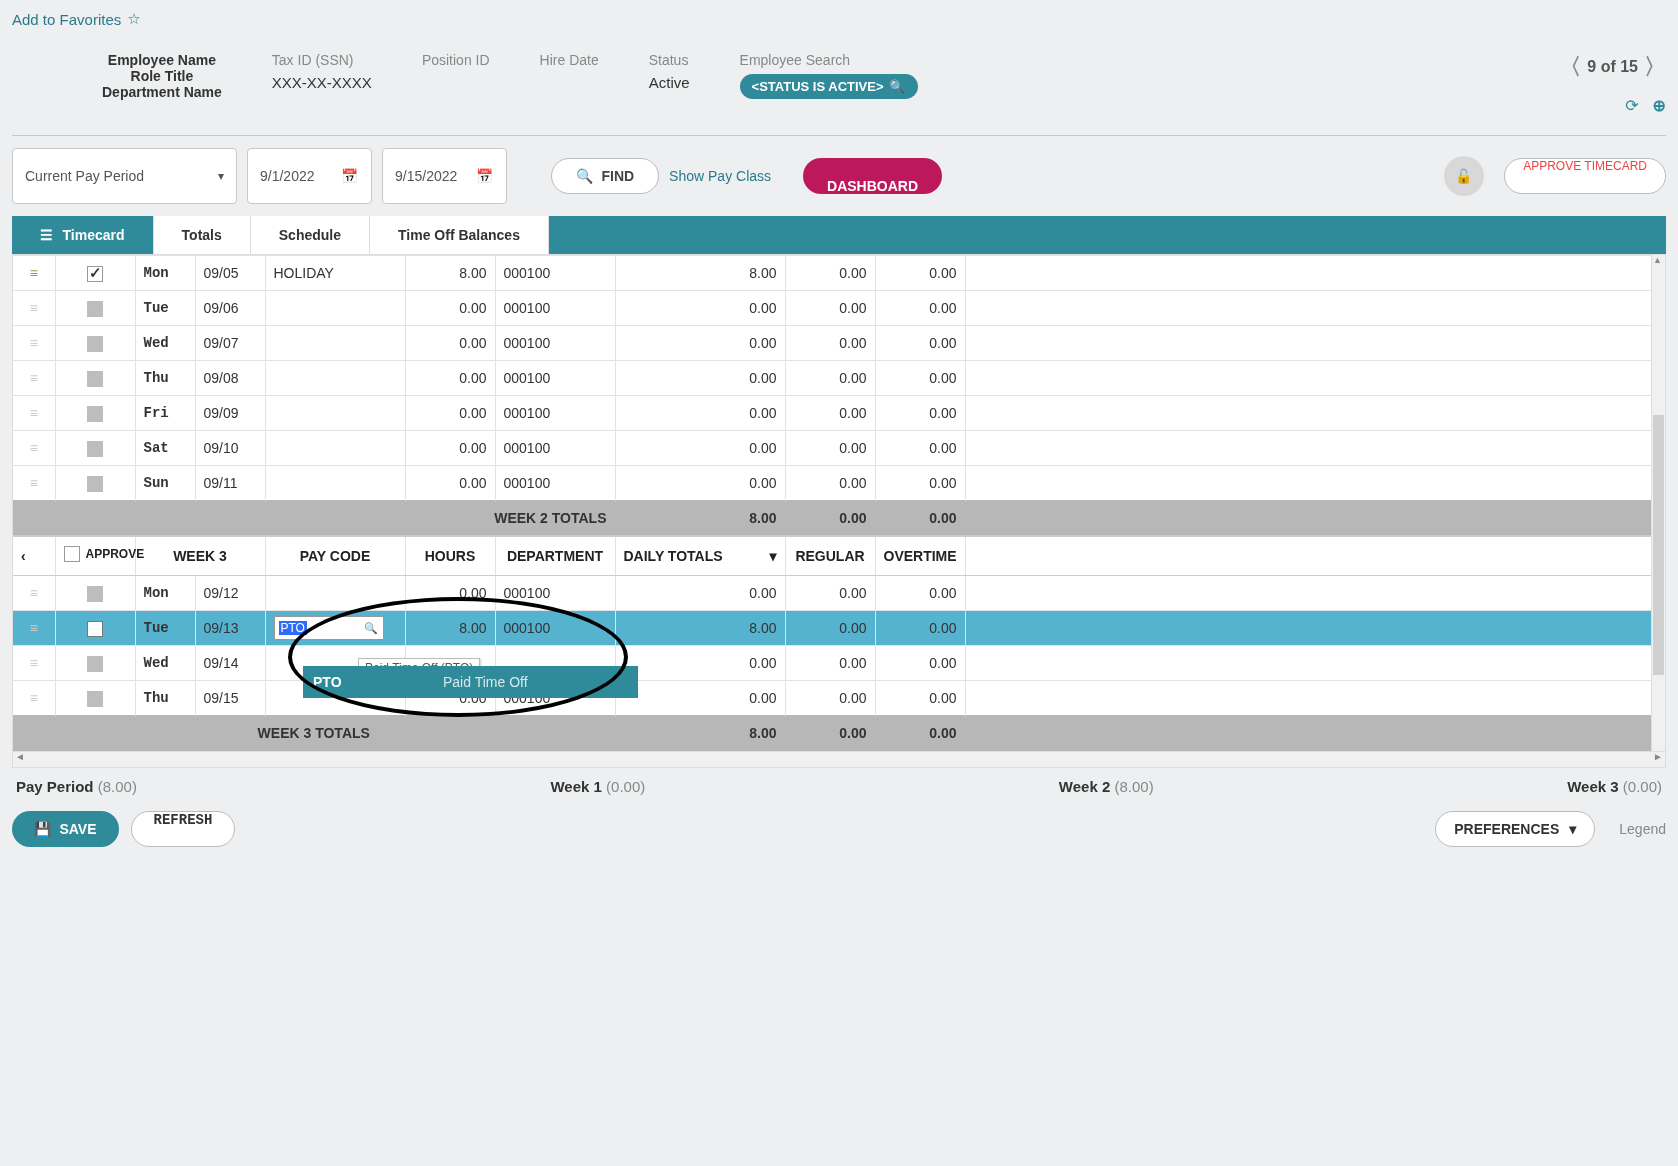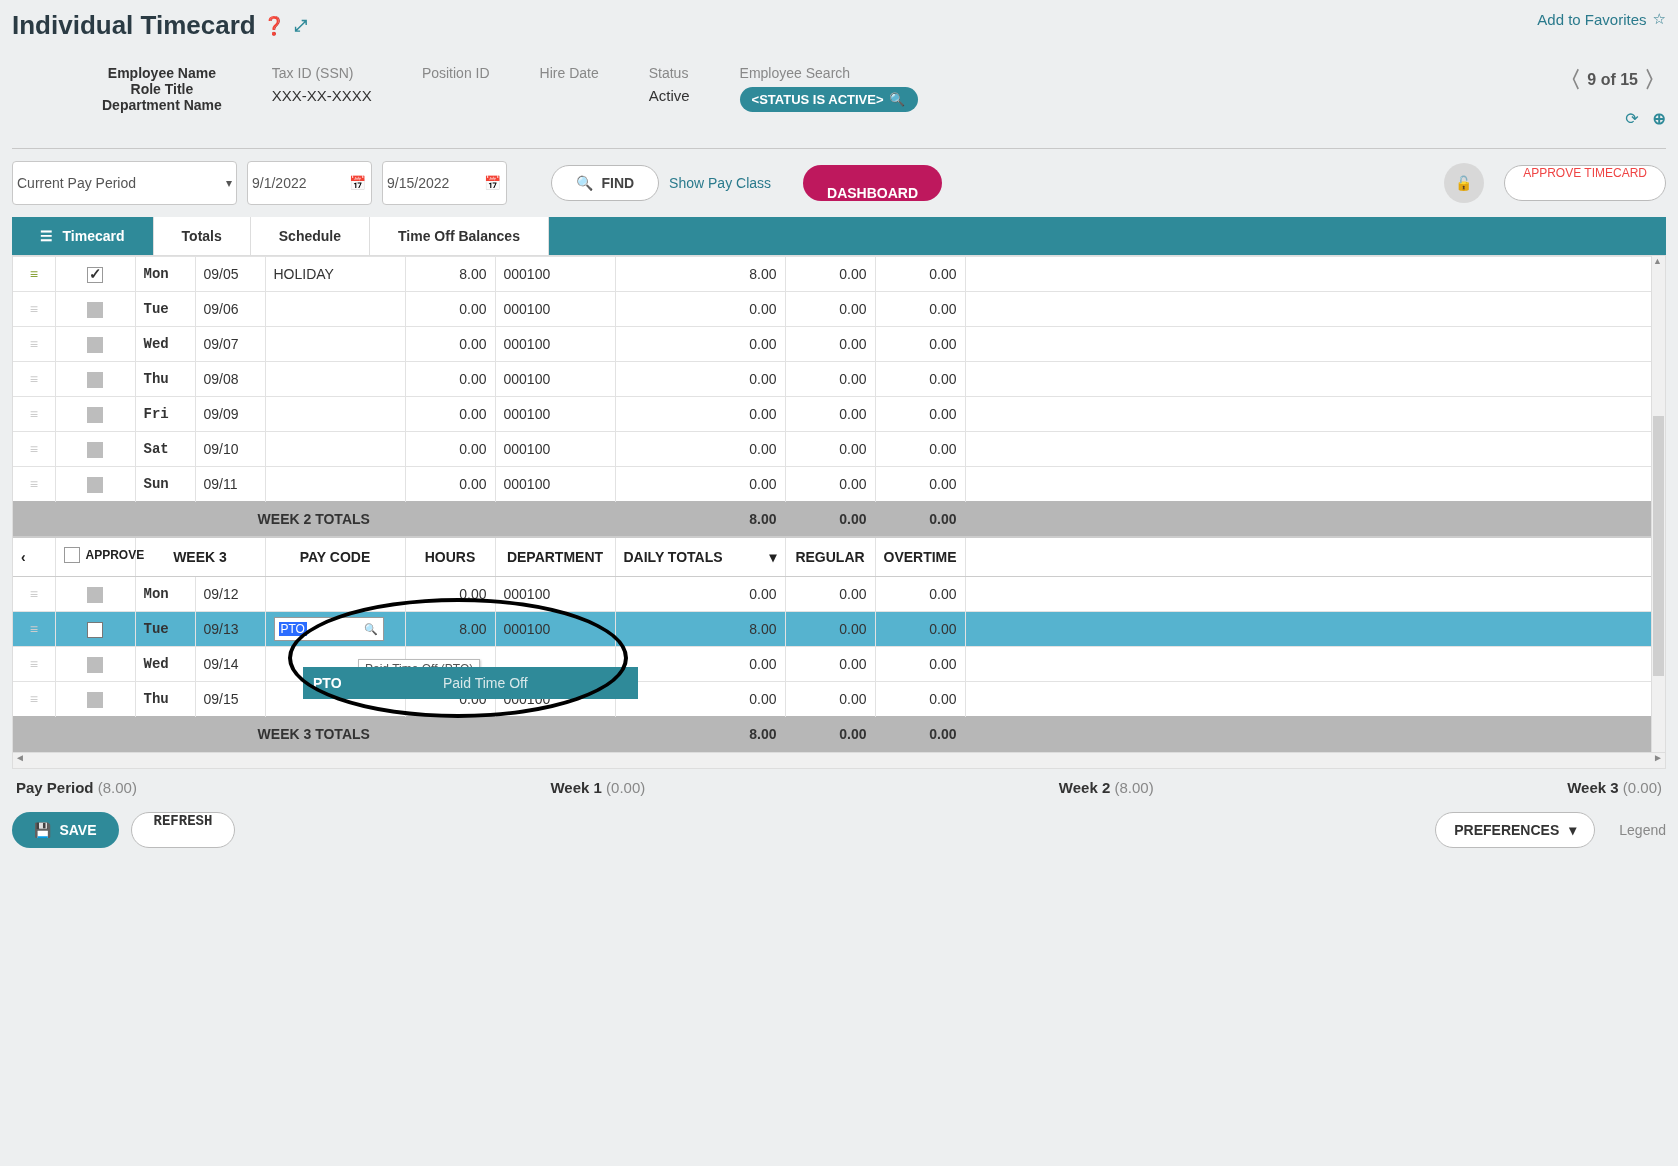--- a/index.html
+++ b/index.html
@@ -18,22 +18,22 @@
   .emp-block { text-align:center; font-weight:700; }
   .info-col .label { color:#888; font-size:14px; margin-bottom:6px; }
   .info-col .value { color:#333; font-size:15px; }
   .status-pill { background:#2f8a99; color:#fff; border-radius:16px; padding:5px 12px; font-size:13px; font-weight:600; display:inline-flex; align-items:center; gap:6px; }
   .right-ctrl { margin-left:auto; text-align:right; color:#2a7a8c; font-size:16px; }
   .pager { display:flex; align-items:center; gap:6px; justify-content:flex-end; font-weight:600; color:#555;}
   .pager .chev { font-size:22px; color:#888; cursor:pointer; }
   .divider { border-top:1px solid #c8c8c8; margin:6px 0 12px; }
   .toolbar { display:flex; align-items:center; gap:10px; flex-wrap:wrap; }
   .select-box, .date-box {
-    background:#fff; border:1px solid #c8c8c8; border-radius:4px; height:44px;
-    display:flex; align-items:center; padding:0 4px; gap:12px; color:#555;
+    background:#fff; border:1px solid #c8c8c8; border-radius:4px; height:56px;
+    display:flex; align-items:center; padding:0 12px; gap:12px; color:#555;
   }
   .select-box { width:225px; justify-content:space-between; }
   .date-box { width:125px; justify-content:space-between; }
   .find-btn { background:#fff; border:1px solid #bbb; border-radius:20px; height:36px; padding:0 24px; display:flex; align-items:center; gap:8px; font-weight:600; color:#444; cursor:pointer; }
   .link-txt { color:#2a7a8c; cursor:pointer; }
   .dash-btn { background:#be185d; color:#fff; border-radius:20px; height:36px; padding:0 24px; display:flex; align-items:flex-end; font-weight:600; cursor:pointer; }
   .lock-circle { width:40px; height:40px; border-radius:50%; background:#d8d8d8; display:flex; align-items:center; justify-content:center; color:#777; }
   .approve-btn { background:#fff; border:1px solid #bbb; border-radius:20px; height:36px; padding:0 18px; font-weight:400; color:#ef4444; cursor:pointer; font-size:12px; }
   .tabs { display:flex; margin-top:12px; background:#2f8a99; align-items:stretch; height:38px; }
   .tab { background:#fff; color:#333; padding:0 28px; display:flex; align-items:center; font-weight:600; border-right:1px solid #ddd; cursor:pointer; }
@@ -88,25 +88,20 @@
   .legend { color:#888; margin-left:12px; cursor:pointer; }
   .icon { display:inline-block; }
   .approve-status { color:#8aa33a; }
   .ml-auto { margin-left:auto; }
 </style>
 </head>
 <body>
 
 <div class="page">
   <div class="topbar">
-    <div class="title">
-      <span>Individual Timecard</span>
-      <span class="icon" style="color:#2f8a99;font-size:18px;">❓</span>
-      <span class="icon" style="color:#2f8a99;font-size:16px;">⤢</span>
-    </div>
     <div class="fav">
       <span>Add to Favorites</span>
       <span>☆</span>
     </div>
   </div>
 
   <div class="header-info">
     <div class="emp-block">
       <div>Employee Name</div>
       <div>Role Title</div>
@@ -303,21 +298,21 @@
             <td>09/11</td>
             <td></td>
             <td class="num">0.00</td>
             <td>000100</td>
             <td class="num">0.00</td>
             <td class="num">0.00</td>
             <td class="num">0.00</td>
             <td></td>
           </tr>
           <tr class="totals-band">
-            <td colspan="7" style="text-align: center;">WEEK 2 TOTALS</td>
+            <td colspan="7" style="text-align: right;">WEEK 2 TOTALS</td>
             <td class="num">8.00</td>
             <td class="num">0.00</td>
             <td class="num">0.00</td>
             <td></td>
           </tr>
           <tr class="hdr-row">
             <td class="hdr-chev">‹</td>
             <td><span style="display: inline-flex; align-items: center; gap: 6px;">
                 <span class="chkbox "></span>
                 <span style="font-size: 12px;">APPROVE</span>

